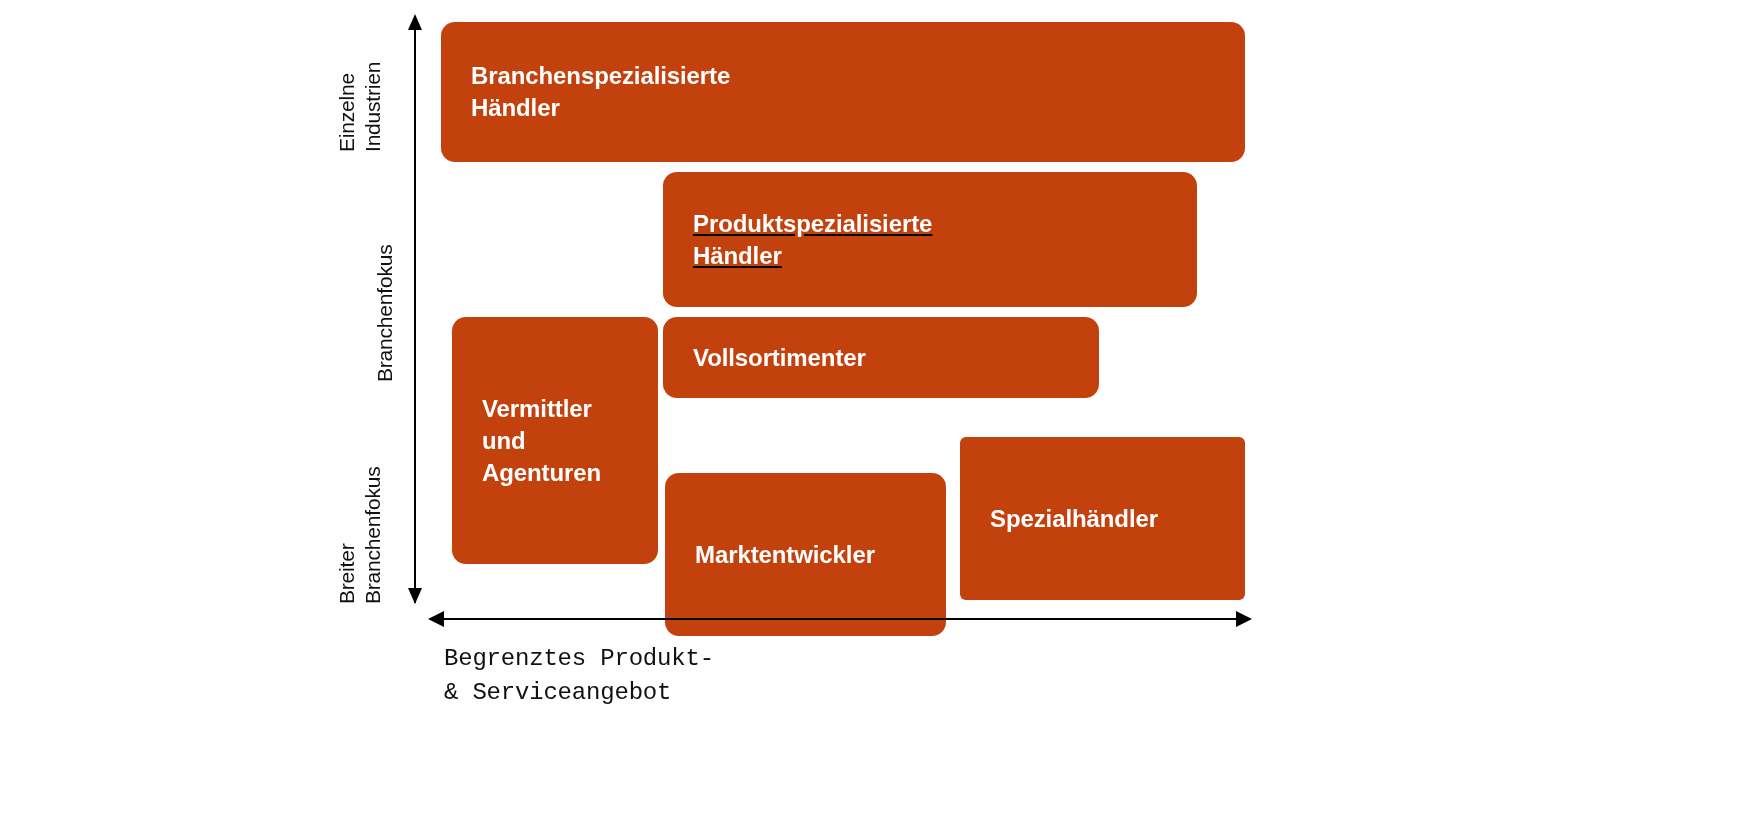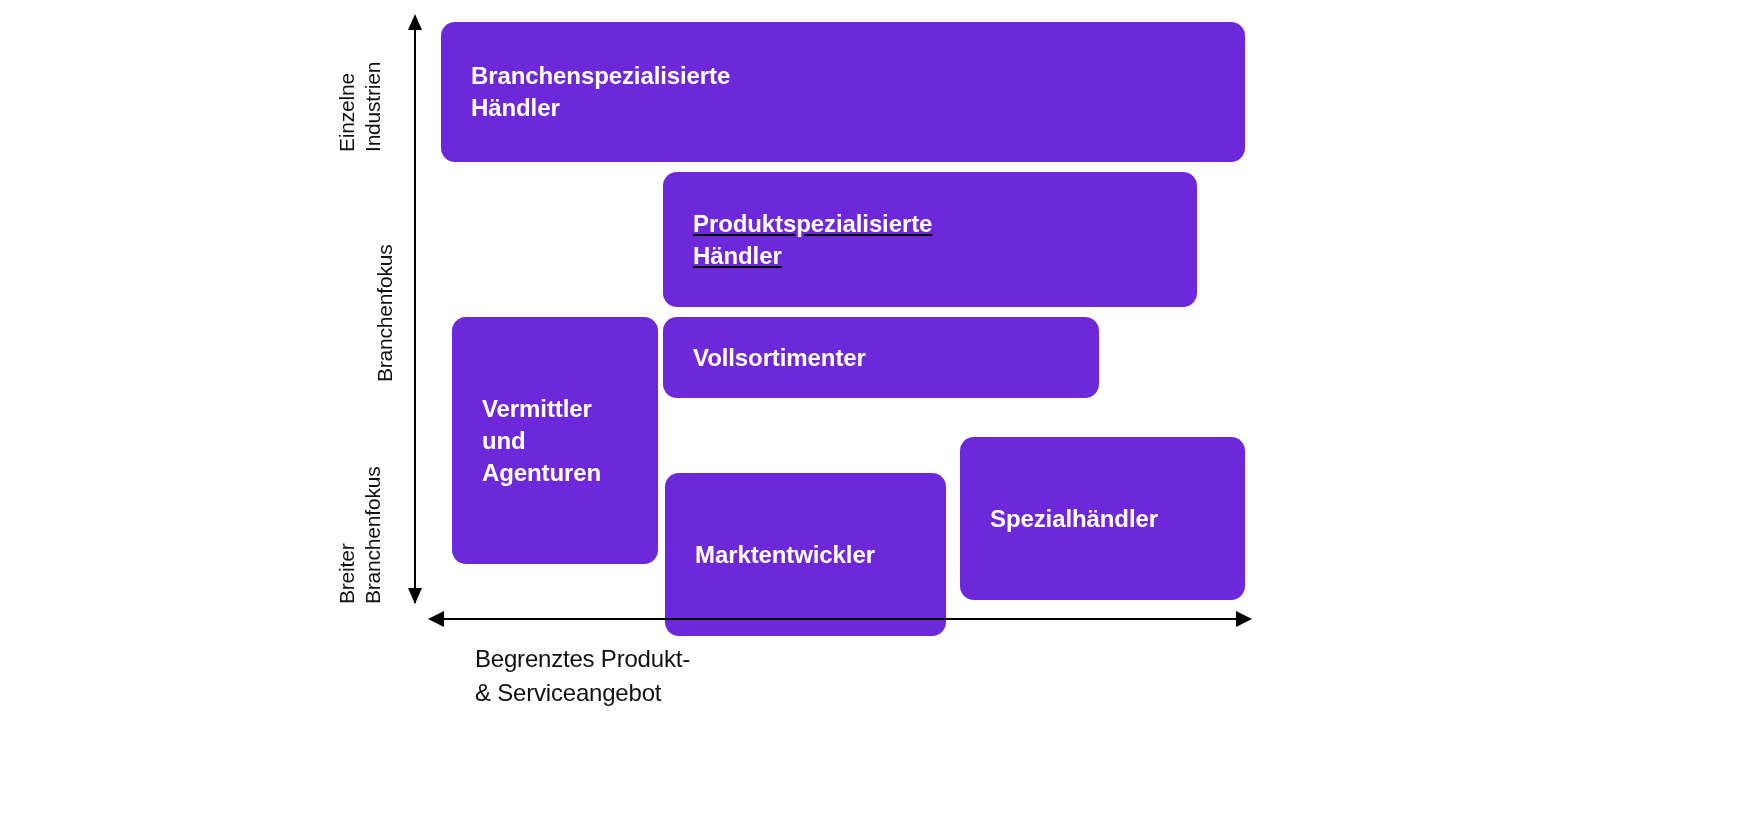--- a/index.html
+++ b/index.html
@@ -90,32 +90,31 @@
     border-bottom: 8px solid transparent;
     border-left: 16px solid #000000;
   }
 
   .x-label {
     position: absolute;
     font-size: 24px;
     line-height: 34px;
     color: #111111;
     white-space: pre;
-    font-family: Liberation Sans, sans-serif;
+    font-family: Liberation Mono, monospace;
     letter-spacing: -0.2px;
-    margin-left: 31px;
   }
   .x-label.left   { left: 444px;  top: 642px; text-align: left; }
   .x-label.center { left: 740px;  top: 642px; width: 176px; text-align: center; }
   .x-label.right  { left: 920px;  top: 642px; width: 340px; text-align: center; }
 
   
   .box {
     position: absolute;
-    background: #6d28d9;
+    background: #c2410c;
     border-radius: 14px;
     box-sizing: border-box;
     display: flex;
     align-items: center;
   }
   .box .box-label {
     color: #ffffff;
     font-weight: bold;
     font-size: 24px;
     line-height: 32px;
@@ -157,21 +156,21 @@
   </div>
 
   <div class="box" style="left:663px; top:317px; width:436px; height:81px;">
     <span class="box-label">Vollsortimenter</span>
   </div>
 
   <div class="box" style="left:665px; top:437px; width:281px; height:163px;margin-top:36px;">
     <span class="box-label">Marktentwickler</span>
   </div>
 
-  <div class="box" style="left:960px; top:437px; width:285px; height:163px;">
+  <div class="box" style="left:960px; top:437px; width:285px; height:163px;border-radius:6px;">
     <span class="box-label">Spezialhändler</span>
   </div>
 
   <div class="x-arrow-left"></div>
   <div class="x-axis-line"></div>
   <div class="x-arrow-right"></div>
 
   <div class="x-label left">Begrenztes Produkt-
 &amp; Serviceangebot</div>
 

